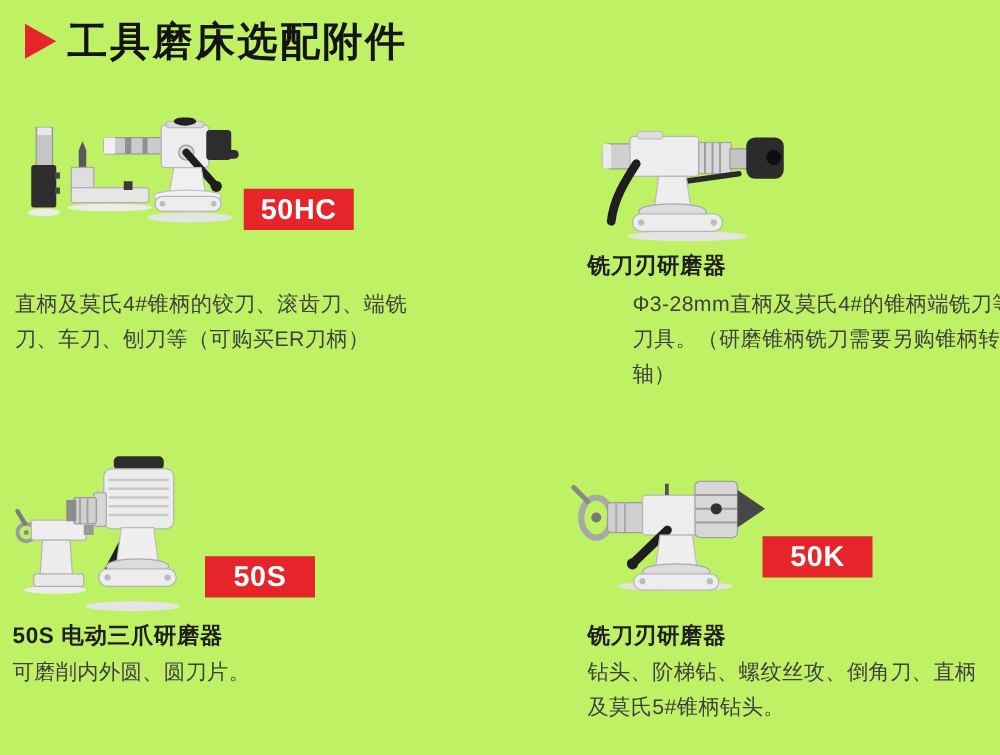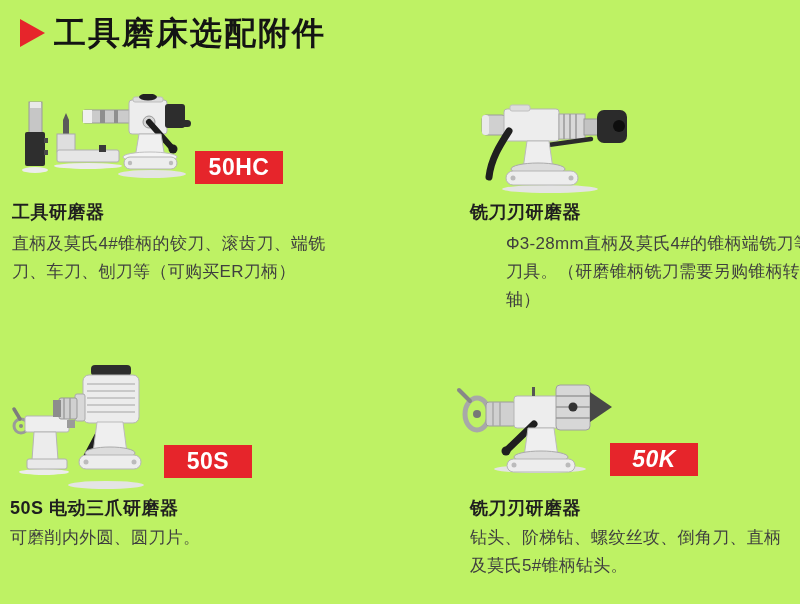--- a/index.html
+++ b/index.html
@@ -26,21 +26,21 @@
   .img svg { display:block; }
   
   .badge {
     position:absolute; width:88px; height:33px; background:var(--accent);
     color:#ffffff; font-weight:bold; font-size:23px;
     display:flex; align-items:center; justify-content:center; letter-spacing:.5px;
   }
   .badge-1 { left:195px; top:151px; }
   .badge-2 { left:618px; top:151px; }
   .badge-3 { left:164px; top:445px; }
-  .badge-4 { left:610px; top:443px;font-style:italic; }
+  .badge-4 { left:610px; top:429px; }
   
   .pname {
     position:absolute; font-size:18px; font-weight:bold; color:#1f1f1f;
     line-height:22px; letter-spacing:.5px;
   }
   .pdesc {
     position:absolute; font-size:17px; color:var(--body); line-height:28px;
     letter-spacing:.3px;
   }
   .pname-1 { left:12px; top:201px; }
@@ -95,21 +95,20 @@
       <path d="M129,28 L152,54" stroke="#1e1e1e" stroke-width="6" stroke-linecap="round"></path>
       <circle cx="153" cy="55" r="4.5" fill="#1e1e1e"></circle>
       <path d="M119,40 L141,40 L145,64 L115,64 Z" fill="#f0f0f0" stroke="#bbbbbb"></path>
       <ellipse cx="130" cy="63" rx="27" ry="5" fill="#f4f4f4" stroke="#c0c0c0"></ellipse>
       <rect x="104" y="63" width="53" height="12" rx="6" fill="#ededed" stroke="#b5b5b5"></rect>
       <circle cx="110" cy="69" r="2.2" fill="#bbbbbb"></circle>
       <circle cx="151" cy="69" r="2.2" fill="#bbbbbb"></circle>
     </svg>
   </div>
   <div class="badge badge-1">50HC</div>
-  <h2 class="pname pname-1">工具研磨器</h2>
   <p class="pdesc pdesc-1">直柄及莫氏4#锥柄的铰刀、滚齿刀、端铣刀、车刀、刨刀等（可购买ER刀柄）</p>
 
   <div class="img img-2">
     <svg width="175" height="95" viewBox="0 0 175 95" xmlns="http://www.w3.org/2000/svg">
       <ellipse cx="72" cy="90" rx="48" ry="4" fill="#e4e4e4"></ellipse>
 
       <rect x="4" y="16" width="24" height="20" rx="4" fill="#d0d0d0" stroke="#9c9c9c"></rect>
       <rect x="4" y="16" width="7" height="20" rx="3" fill="#eaeaea"></rect>
 
       <rect x="26" y="10" width="55" height="32" rx="3" fill="#ededed" stroke="#b5b5b5"></rect>

